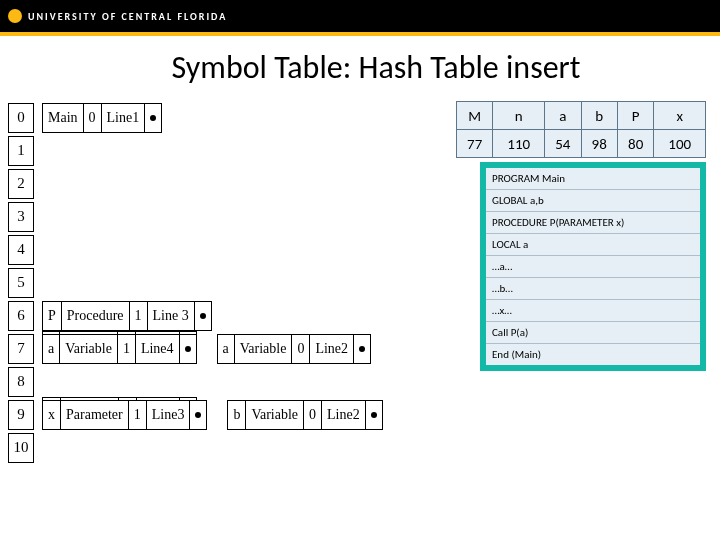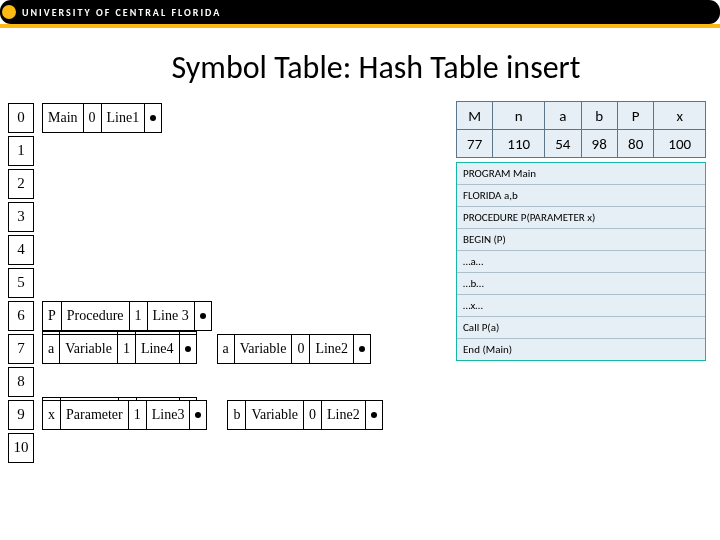--- a/index.html
+++ b/index.html
@@ -7,25 +7,24 @@
     margin: 0;
     width: 720px;
     height: 540px;
     font-family: Calibri, Arial, sans-serif;
     background: #fff;
     overflow: hidden;
     position: relative;
   }
   .header {
     background: #000;
-    height: 24px;
-    display: flex;
-    align-items: center;
-    padding-left: 2px;
-    border-radius: 11px;
+    height: 32px;
+    display: flex;
+    align-items: center;
+    padding-left: 8px;
   }
   .logo {
     width: 14px;
     height: 14px;
     background: #fdb913;
     border-radius: 50%;
     margin-right: 6px;
   }
   .header-text {
     color: #fff;
@@ -33,21 +32,21 @@
     letter-spacing: 2px;
     font-weight: bold;
   }
   .yellow-bar {
     height: 4px;
     background: #fdb913;
   }
   .title {
     font-size: 32px;
     text-align: center;
-    margin: 20px 0 14px 0;
+    margin: 12px 0 14px 0;
     font-weight: normal;
     padding-left: 32px;
   }
   .content {
     position: relative;
     padding-left: 8px;
   }
   .row {
     display: flex;
     align-items: center;
@@ -106,23 +105,24 @@
     margin-bottom: 4px;
   }
   .hash-tbl td {
     border: 1px solid #5b768a;
     text-align: center;
     font-size: 15px;
     height: 28px;
     background: #e6eff5;
   }
   .code-box {
-    border: 1px solid #14b8a6;
+    border: 6px solid #14b8a6;
     background: #e6eff5;
     font-size: 11px;
+    margin-left: 24px;
   }
   .code-line {
     padding: 4px 6px;
     border-bottom: 1px solid #aebfcc;
   }
   .code-line:last-child { border-bottom: none; }
   .overlay {
     position: absolute;
     left: 0;
     top: 0;
@@ -274,23 +274,23 @@
         <td>110</td>
         <td>54</td>
         <td>98</td>
         <td>80</td>
         <td>100</td>
       </tr>
     </tbody>
       </table>
     <div class="code-box">
       <div class="code-line">PROGRAM Main</div>
-      <div class="code-line">FLORIDA a,b</div>
+      <div class="code-line">GLOBAL a,b</div>
       <div class="code-line">PROCEDURE P(PARAMETER x)</div>
-      <div class="code-line">BEGIN (P)</div>
+      <div class="code-line">LOCAL a</div>
       <div class="code-line">…a…</div>
       <div class="code-line">…b…</div>
       <div class="code-line">…x…</div>
       <div class="code-line">Call P(a)</div>
       <div class="code-line">End (Main)</div>
     </div>
   </div>
 
 </div>
 

